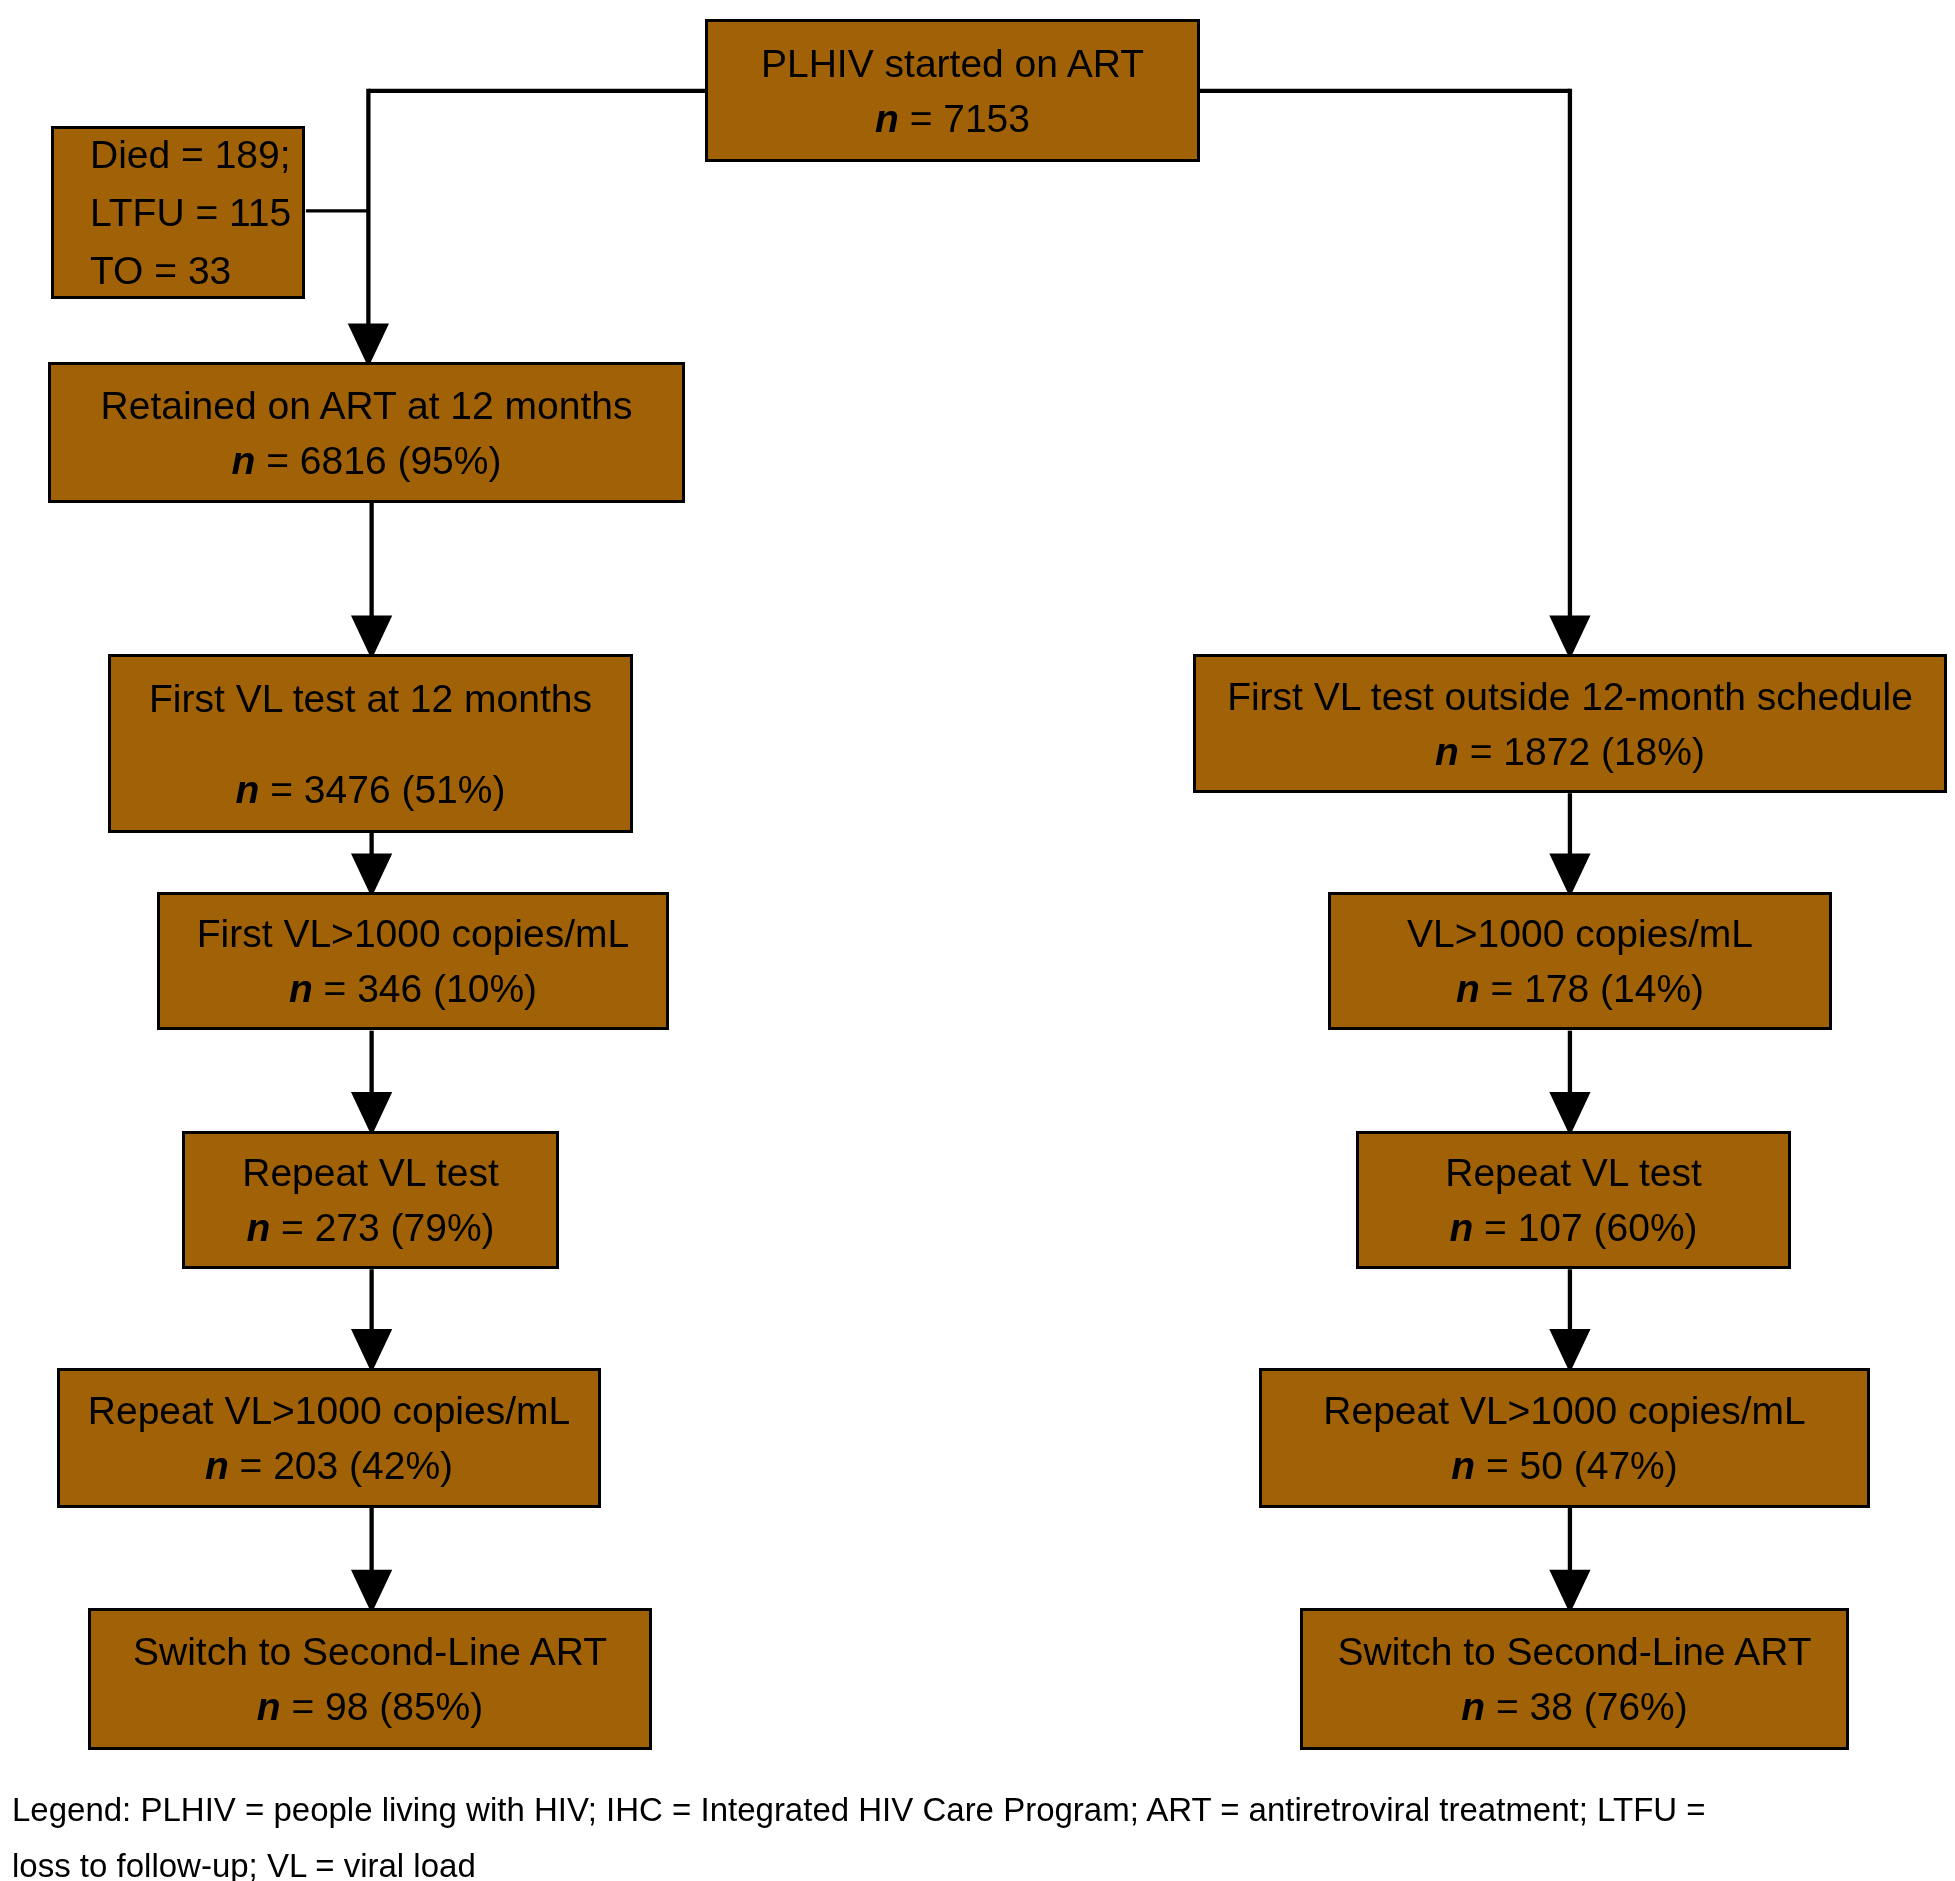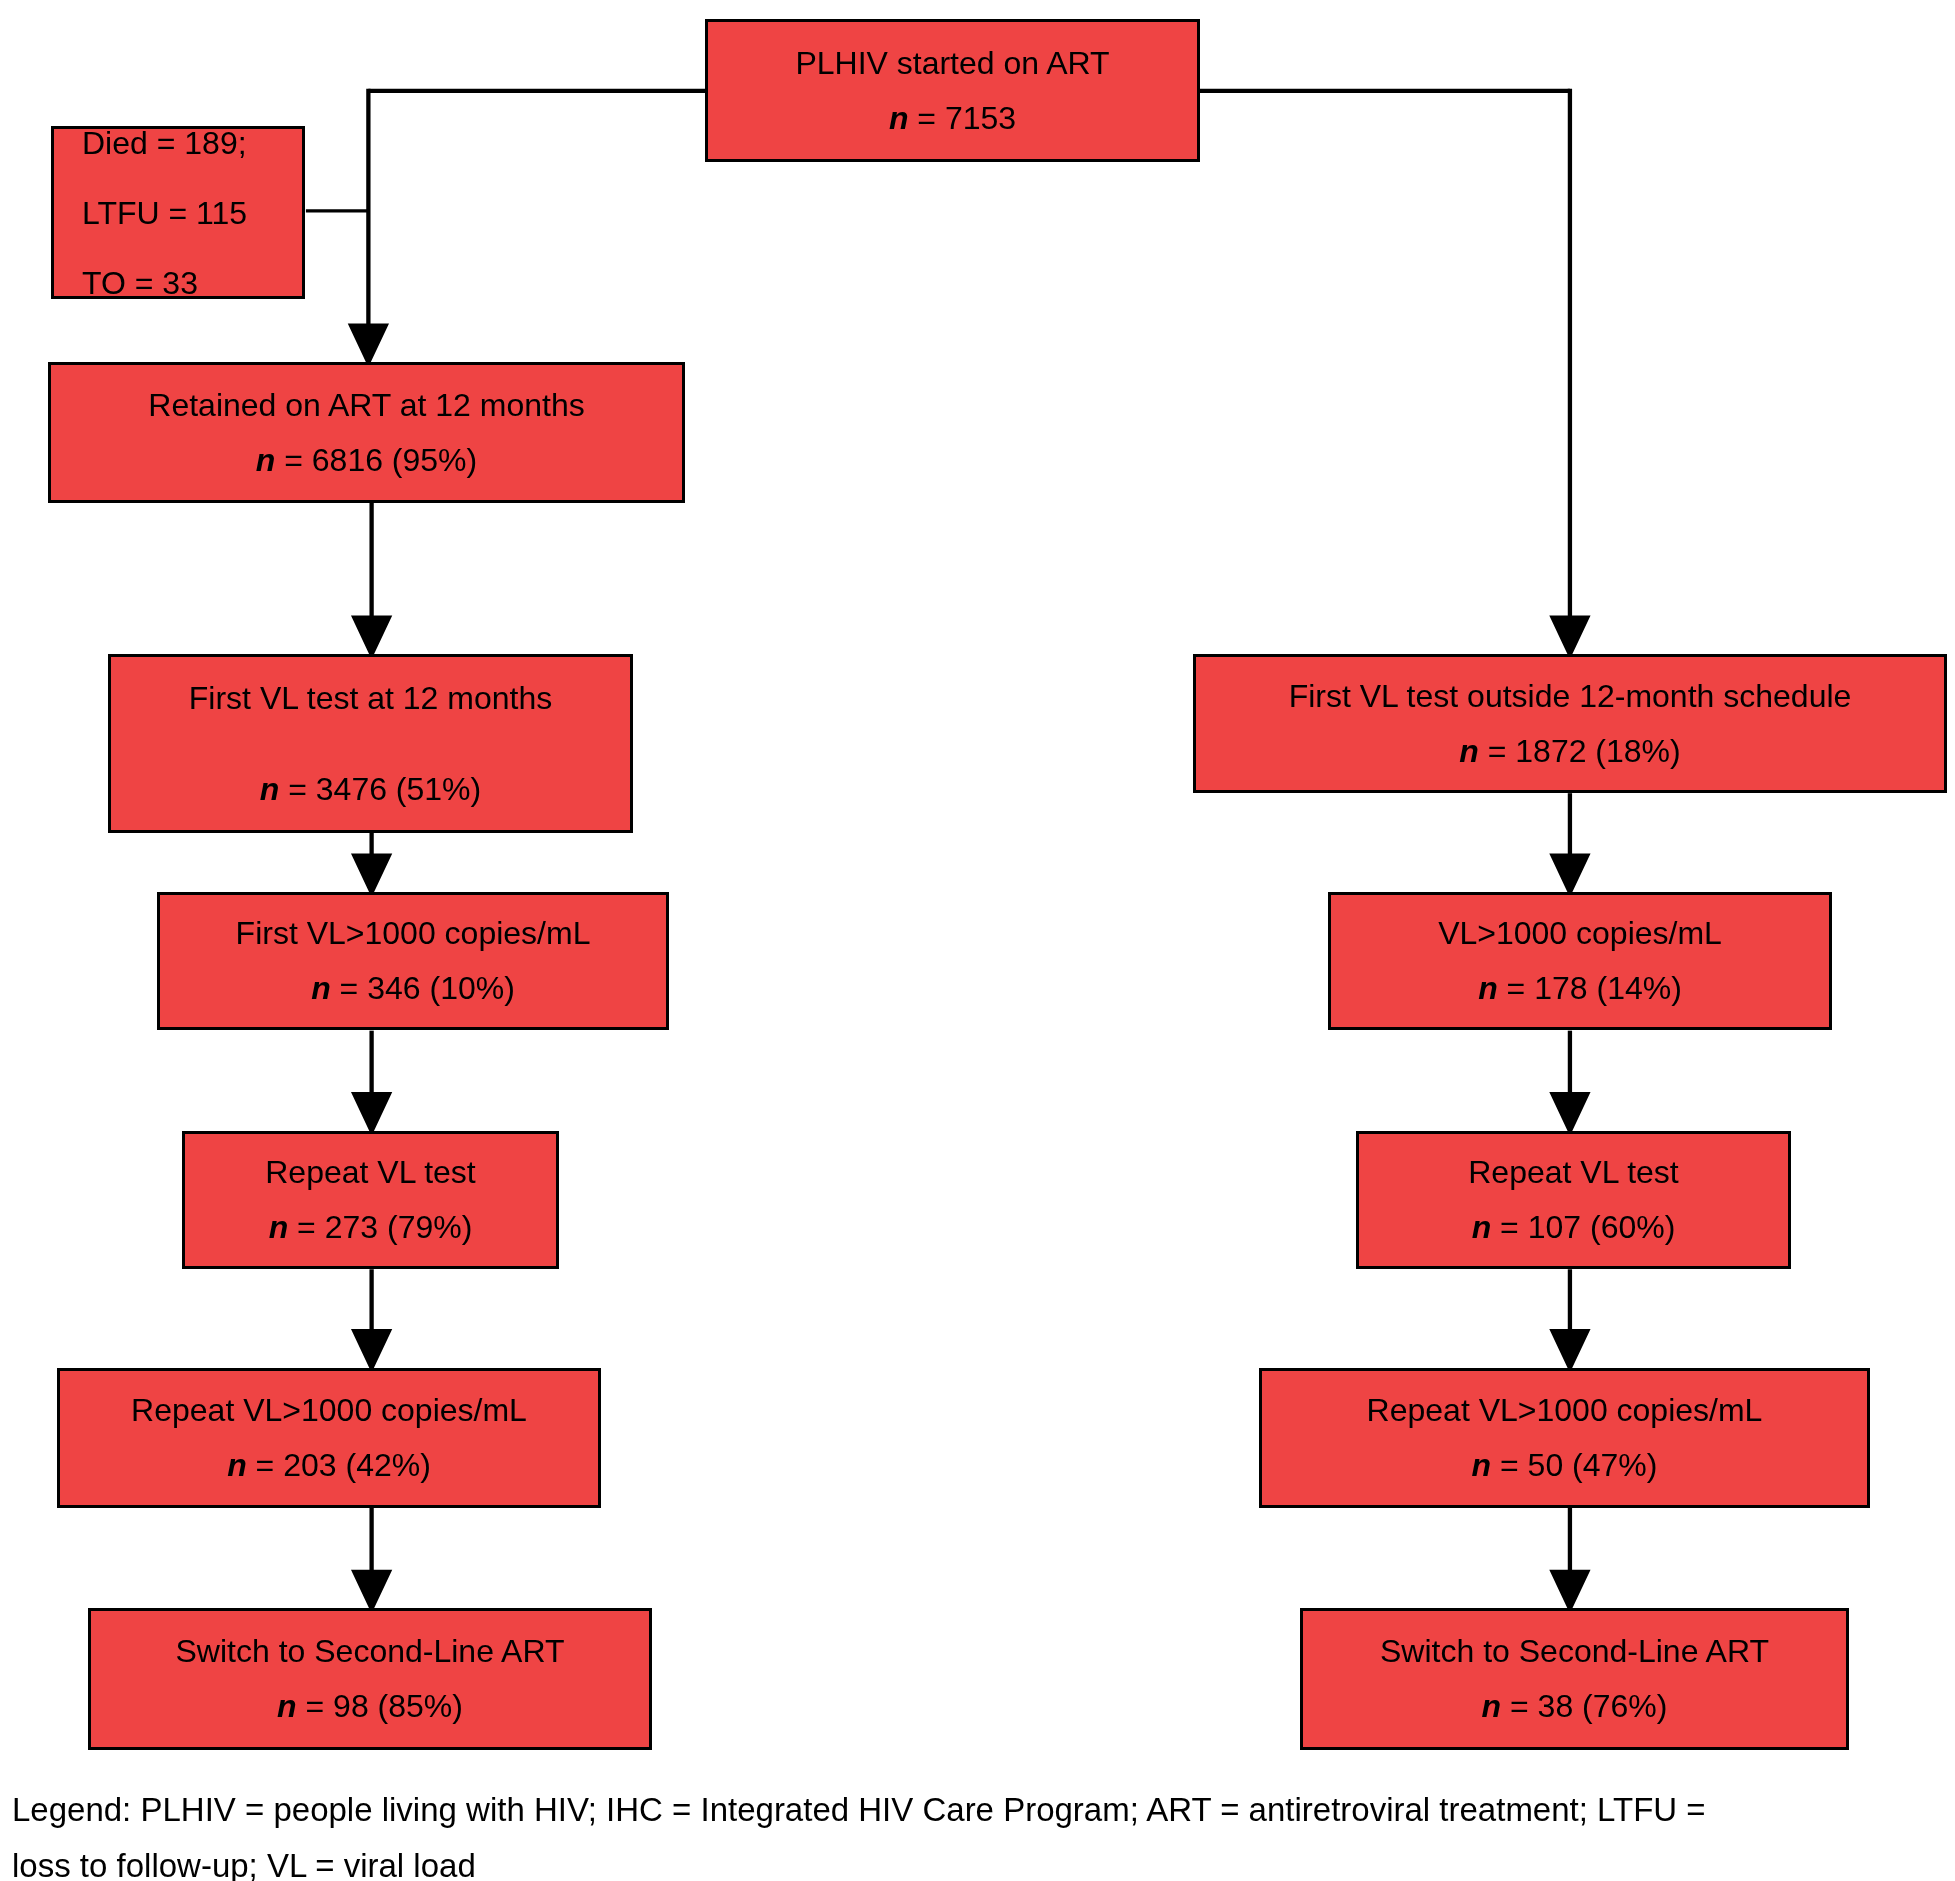--- a/index.html
+++ b/index.html
@@ -19,39 +19,38 @@
   .connector-svg {
     position: absolute;
     left: 0;
     top: 0;
     width: 1955px;
     height: 1882px;
   }
   .box {
     position: absolute;
     border: 3.2px solid #000000;
-    background: #ef4444;
+    background: #a16207;
     display: flex;
     flex-direction: column;
     justify-content: center;
     align-items: center;
     text-align: center;
-    font-size: 32px;
+    font-size: 39px;
     line-height: 55px;
     box-sizing: border-box;
   }
   .box.thick {
     border-width: 3.8px;
   }
   .box.left-align {
     align-items: flex-start;
     text-align: left;
-    padding-left: 28px;
+    padding-left: 36px;
     line-height: 58px;
-    gap: 12px;
   }
   .nv {
     font-style: italic;
     font-weight: bold;
   }
   .legend {
     position: absolute;
     left: 12px;
     top: 1782px;
     width: 1934px;

